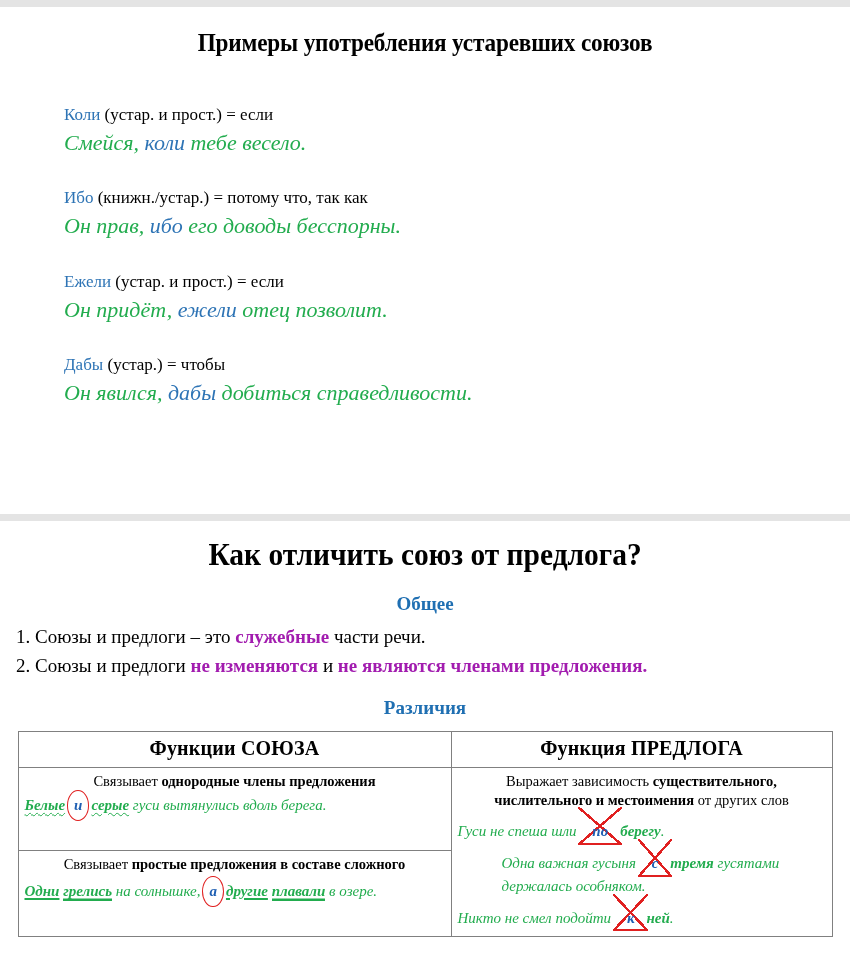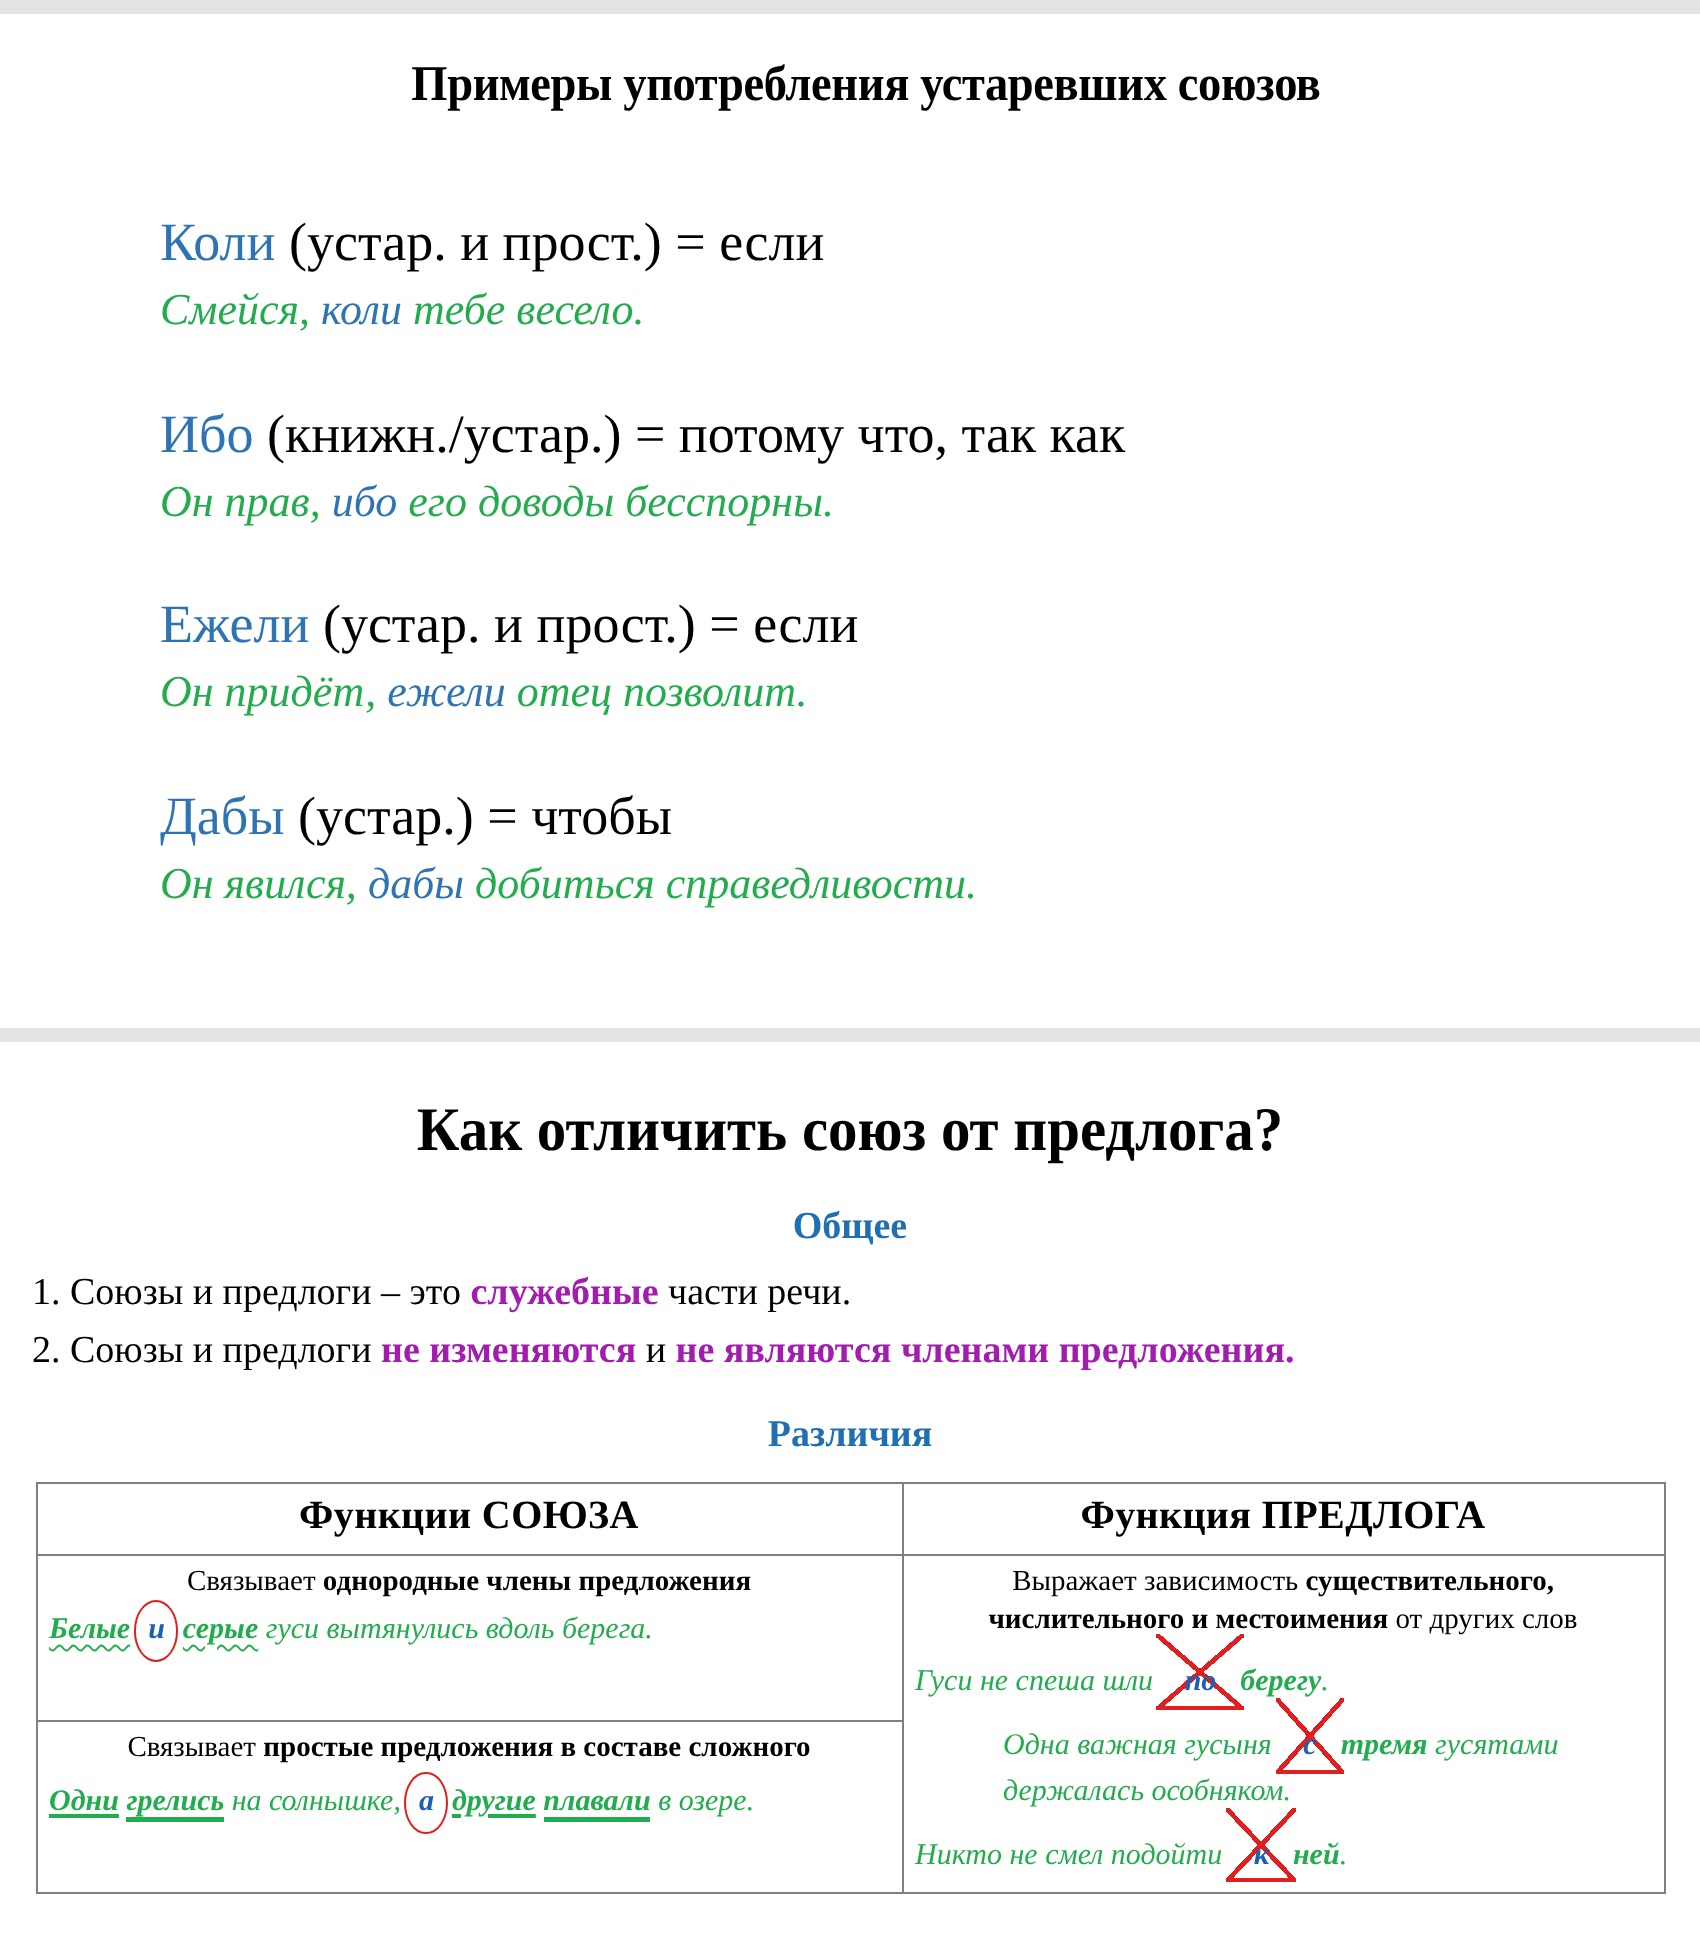--- a/index.html
+++ b/index.html
@@ -24,21 +24,21 @@
   }
   .band-mid {
     height: 7px;
     background: #e4e4e4;
     width: 100%;
     margin-top: 5px;
   }
 
   
   .section-one {
-    padding: 0 0 0 16px;
+    padding: 0 0 0 0;
     height: 480px;
     box-sizing: border-box;
   }
   .slide-title {
     text-align: center;
     font-weight: bold;
     font-size: 25px;
     letter-spacing: -0.2px;
     margin-top: 22px;
     font-family: "Liberation Serif", "DejaVu Serif", serif;
@@ -48,42 +48,42 @@
   .entry-list {
     margin-top: 48px;
     padding-left: 64px;
   }
   .entry {
     margin-bottom: 31px;
   }
   .entry:last-child { margin-bottom: 0; }
 
   .entry-head {
-    font-size: 27px;
+    font-size: 17px;
     line-height: 1.22;
     white-space: nowrap;
   }
   .entry-head .kw {
     color: #2e74b5;
   }
   .entry-example {
     font-size: 22px;
     font-style: italic;
     color: #22ac4e;
     line-height: 1.35;
     margin-top: 2px;
     white-space: nowrap;
   }
   .entry-example .kw {
     color: #2e74b5;
   }
 
   
   .section-two {
-    padding-top: 14px;
+    padding-top: 4px;
   }
   .big-title {
     text-align: center;
     font-weight: bold;
     font-size: 31px;
     margin-top: 12px;
     transform: scaleX(0.95);
   }
   .sub-head {
     text-align: center;

